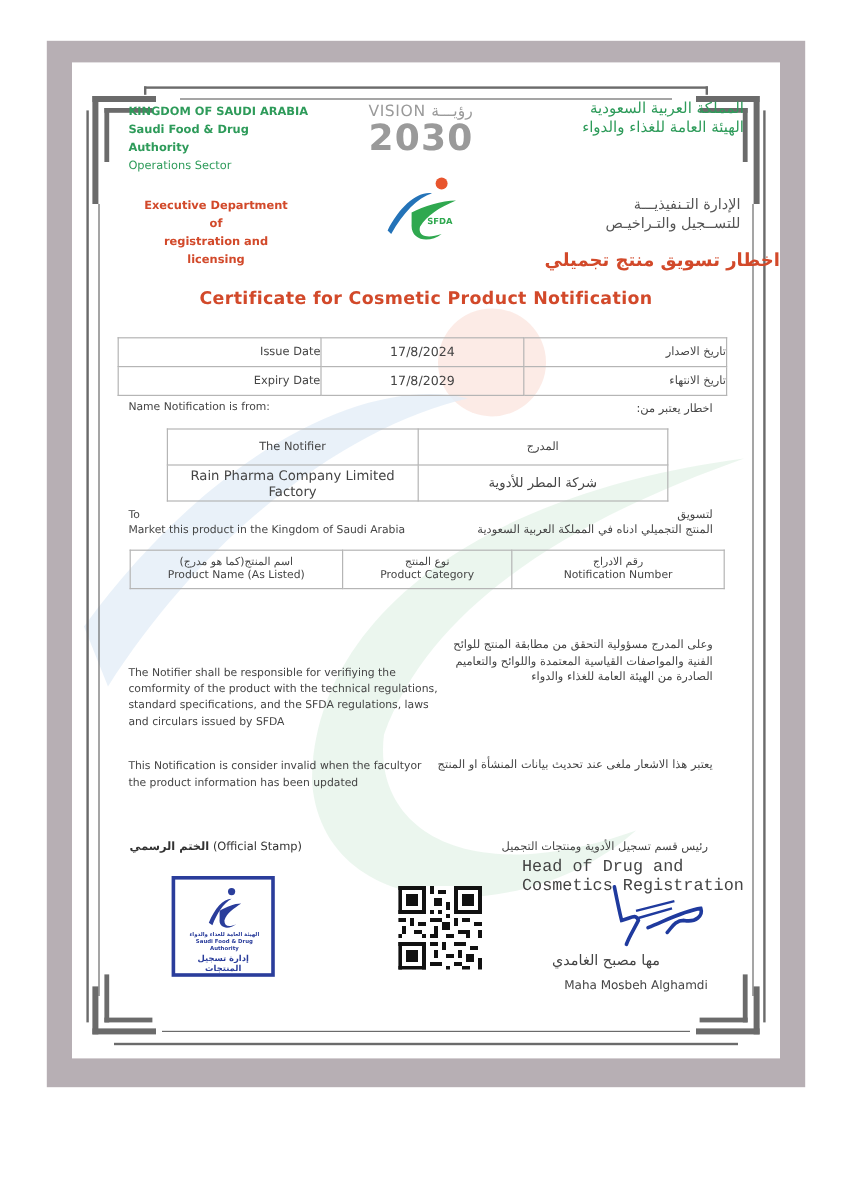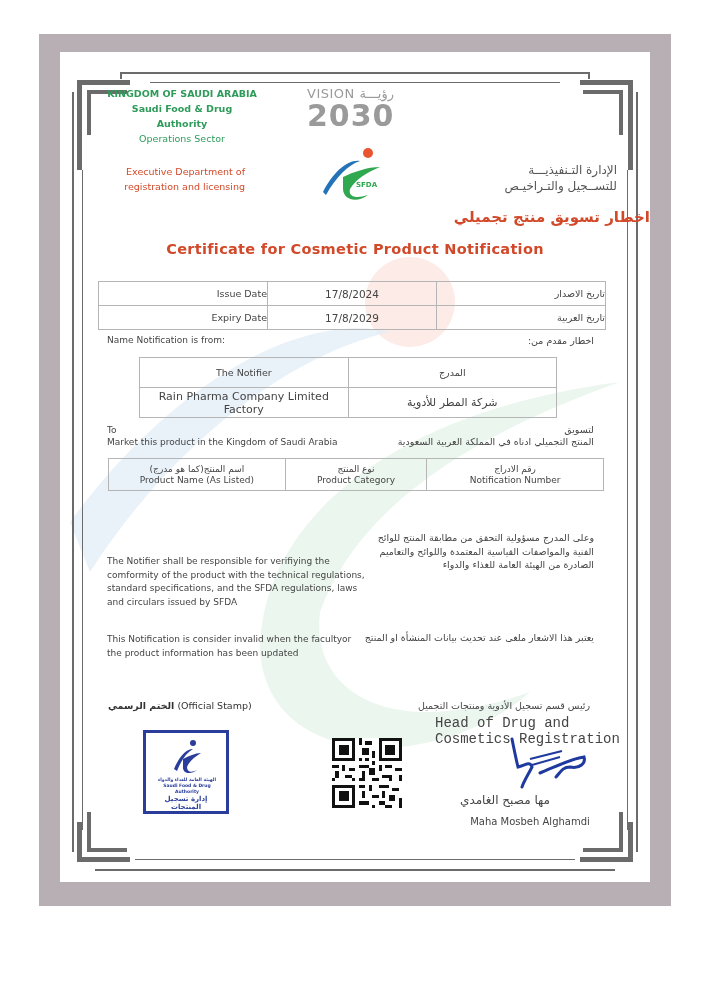--- a/index.html
+++ b/index.html
@@ -12,28 +12,28 @@
     background: #b7afb4;
   }
   .paper {
     position: absolute; left: 60px; top: 52px; width: 590px; height: 830px;
     background: #ffffff; overflow: hidden;
   }
   
   .bl { position: absolute; background: #6b6b6b; }
   .watermark { position: absolute; left: 0; top: 0; width: 590px; height: 830px; pointer-events: none; }
 
-  .hdr-en { position: absolute; left: 47px; top: 34px; width: 150px; text-align: center; color: #2e9b5a; font-weight: bold; font-size: 9.5px; line-height: 15px; }
+  .hdr-en { position: absolute; left: 47px; top: 34px; width: 150px; text-align: left; color: #2e9b5a; font-weight: bold; font-size: 9.5px; line-height: 15px; }
   .hdr-en .ops { font-weight: normal; }
   .hdr-ar { position: absolute; right: 30px; top: 30px; width: 170px; text-align: right; direction: rtl; color: #2e9b5a; font-size: 12.5px; line-height: 16px; }
   .vision { position: absolute; left: 247px; top: 34px; width: 100px; height: 50px; }
   .vision .vtop { font-size: 13px; color: #9a9a9a; letter-spacing: 0.5px; font-family: "DejaVu Sans", sans-serif; }
   .vision .vbig { font-size: 30px; font-weight: bold; color: #9a9a9a; line-height: 30px; letter-spacing: 1px; }
 
-  .exec-en { position: absolute; left: 55px; top: 112px; width: 130px; text-align: right; color: #d2492a; font-size: 9.5px; font-weight: normal; line-height: 15px; }
+  .exec-en { position: absolute; left: 55px; top: 112px; width: 130px; text-align: center; color: #d2492a; font-size: 9.5px; font-weight: bold; line-height: 15px; }
   .exec-ar { position: absolute; right: 33px; top: 110px; width: 150px; text-align: right; direction: rtl; color: #555; font-size: 12px; line-height: 16px; }
   .sfda-logo { position: absolute; left: 258px; top: 95px; width: 70px; height: 55px; }
 
   .title-ar { position: absolute; left: 0; width: 590px; top: 156px; text-align: right; direction: rtl; color: #d2492a; font-weight: bold; font-size: 15px; }
   .title-en { position: absolute; left: 0; width: 590px; top: 189px; text-align: center; color: #d2492a; font-weight: bold; font-size: 14.5px; letter-spacing: 0.3px; }
 
   table { border-collapse: collapse; position: absolute; font-size: 9.5px; color: #444; }
   td { border: 1px solid #b5b5b5; text-align: center; padding: 0; }
   .dates { left: 38px; top: 229px; width: 508px; }
   .dates td { height: 23px; }
@@ -124,20 +124,24 @@
     <div>KINGDOM OF SAUDI ARABIA</div>
     <div>Saudi Food &amp; Drug Authority</div>
     <div class="ops">Operations Sector</div>
   </div>
 
   <div class="vision">
     <div class="vtop">VISION رؤيـــة</div>
     <div class="vbig">2030</div>
   </div>
 
+  <div class="hdr-ar">
+    <div>المملكة العربية السعودية</div>
+    <div>الهيئة العامة للغذاء والدواء</div>
+  </div>
 
   <div class="exec-en">
     <div>Executive Department of</div>
     <div>registration and licensing</div>
   </div>
 
   <svg class="sfda-logo" viewBox="0 0 70 55">
     <circle cx="50" cy="6" r="5" fill="#e8552e"></circle>
     <path d="M5 45 C 15 25, 30 12, 42 14 C 30 18, 18 30, 8 48 Z" fill="#2473b8"></path>
     <path d="M25 30 C 35 25, 50 20, 62 20 C 48 26, 38 32, 32 42 C 30 50, 38 52, 50 48 C 40 56, 24 54, 25 40 Z" fill="#2fa84f"></path>
@@ -155,27 +159,27 @@
   <table class="dates">
     <tbody>
         <tr>
       <td class="lbl">Issue Date</td>
       <td class="val">17/8/2024</td>
       <td class="lbl ar">تاريخ الاصدار</td>
     </tr>
     <tr>
       <td class="lbl">Expiry Date</td>
       <td class="val">17/8/2029</td>
-      <td class="lbl ar">تاريخ العربية</td>
+      <td class="lbl ar">تاريخ الانتهاء</td>
     </tr>
   </tbody>
     </table>
 
   <div class="from-en">Name Notification is from:</div>
-  <div class="from-ar">اخطار مقدم من:</div>
+  <div class="from-ar">اخطار يعتبر من:</div>
 
   <table class="notifier">
     <tbody>
         <tr class="h">
       <td>The Notifier</td>
       <td style="direction:rtl">المدرج</td>
     </tr>
     <tr class="v">
       <td>Rain Pharma Company Limited Factory</td>
       <td style="direction:rtl">شركة المطر للأدوية</td>

